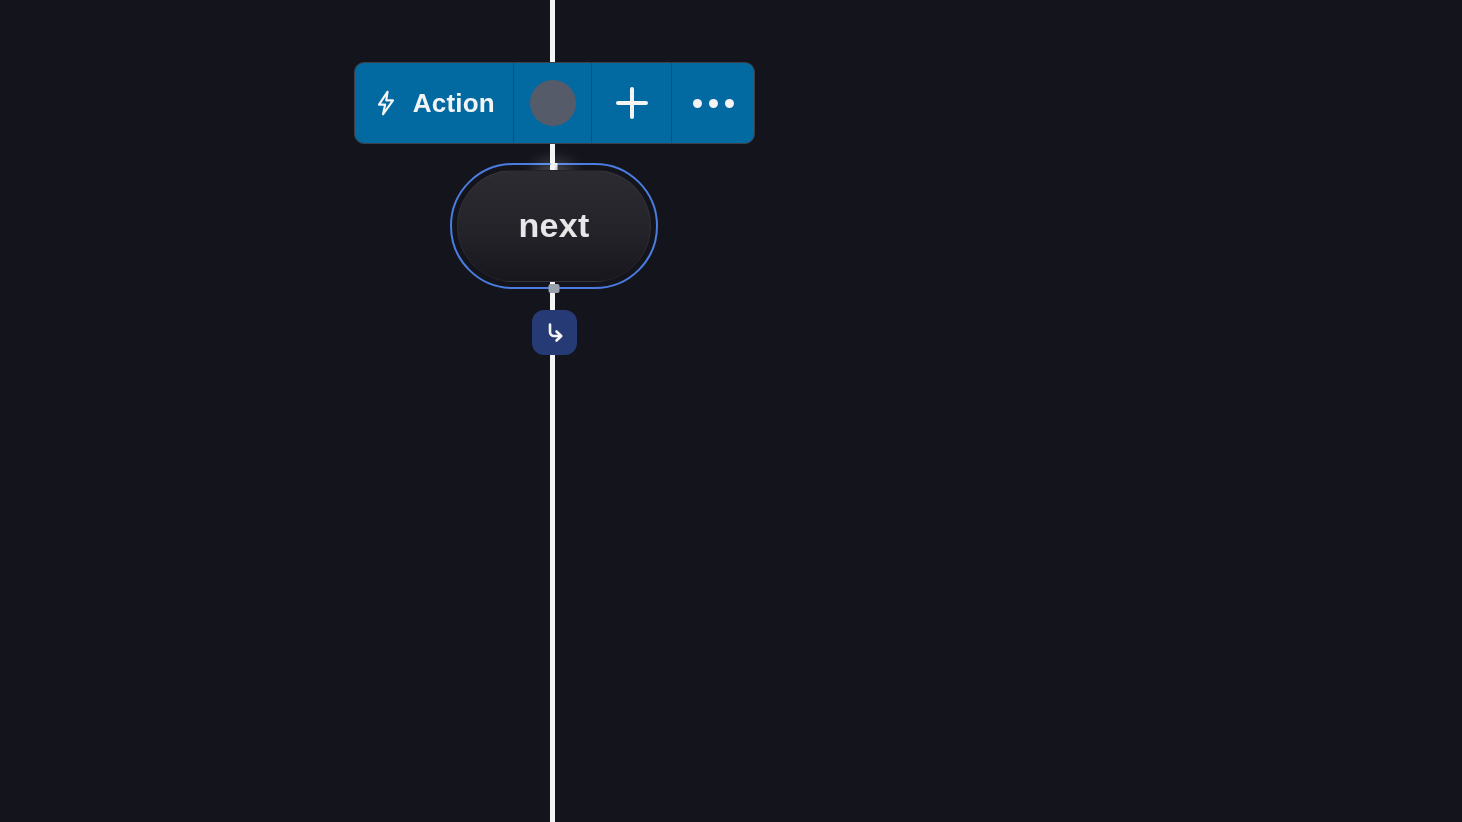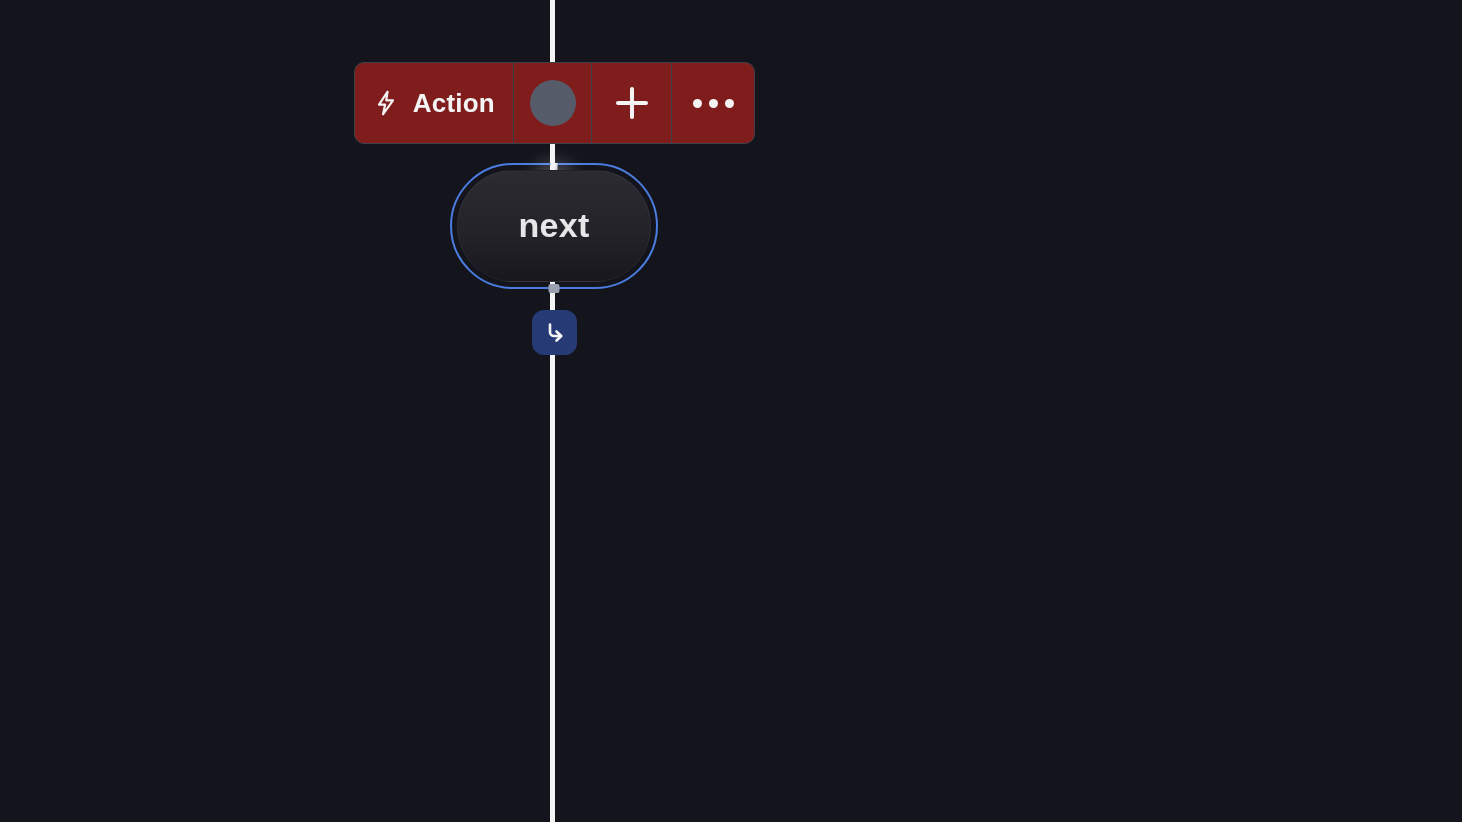--- a/index.html
+++ b/index.html
@@ -17,21 +17,21 @@
     width: 5px; height: 822px;
     background: #f4f4f5;
     z-index: 1;
   }
 
   
   .toolbar {
     position: absolute;
     left: 354px; top: 62px;
     width: 401px; height: 82px;
-    background: #7f1d1d;
+    background: #0369a1;
     border: 1px solid #3f3f47;
     border-radius: 10px;
     display: flex;
     align-items: stretch;
     z-index: 3;
     overflow: hidden;
   }
   .toolbar .segment {
     display: flex;
     align-items: center;

